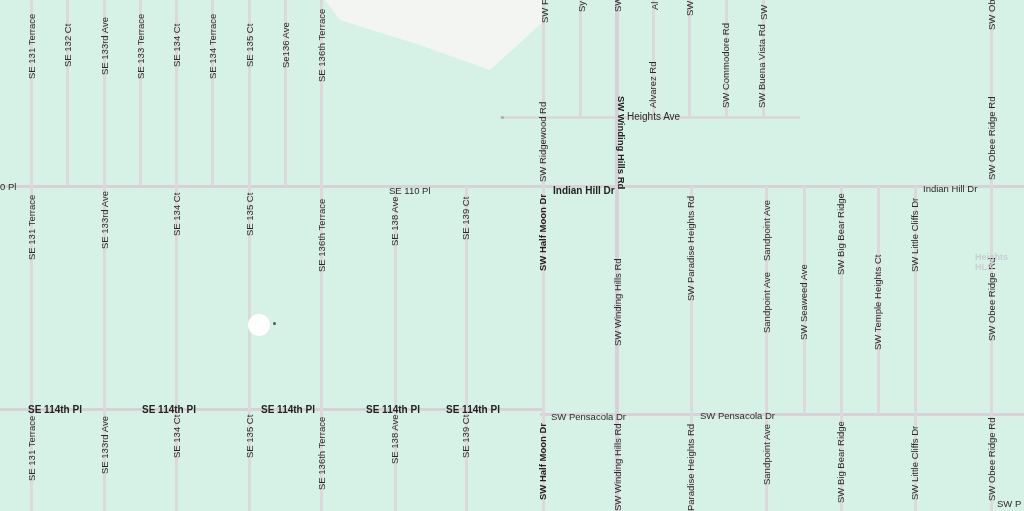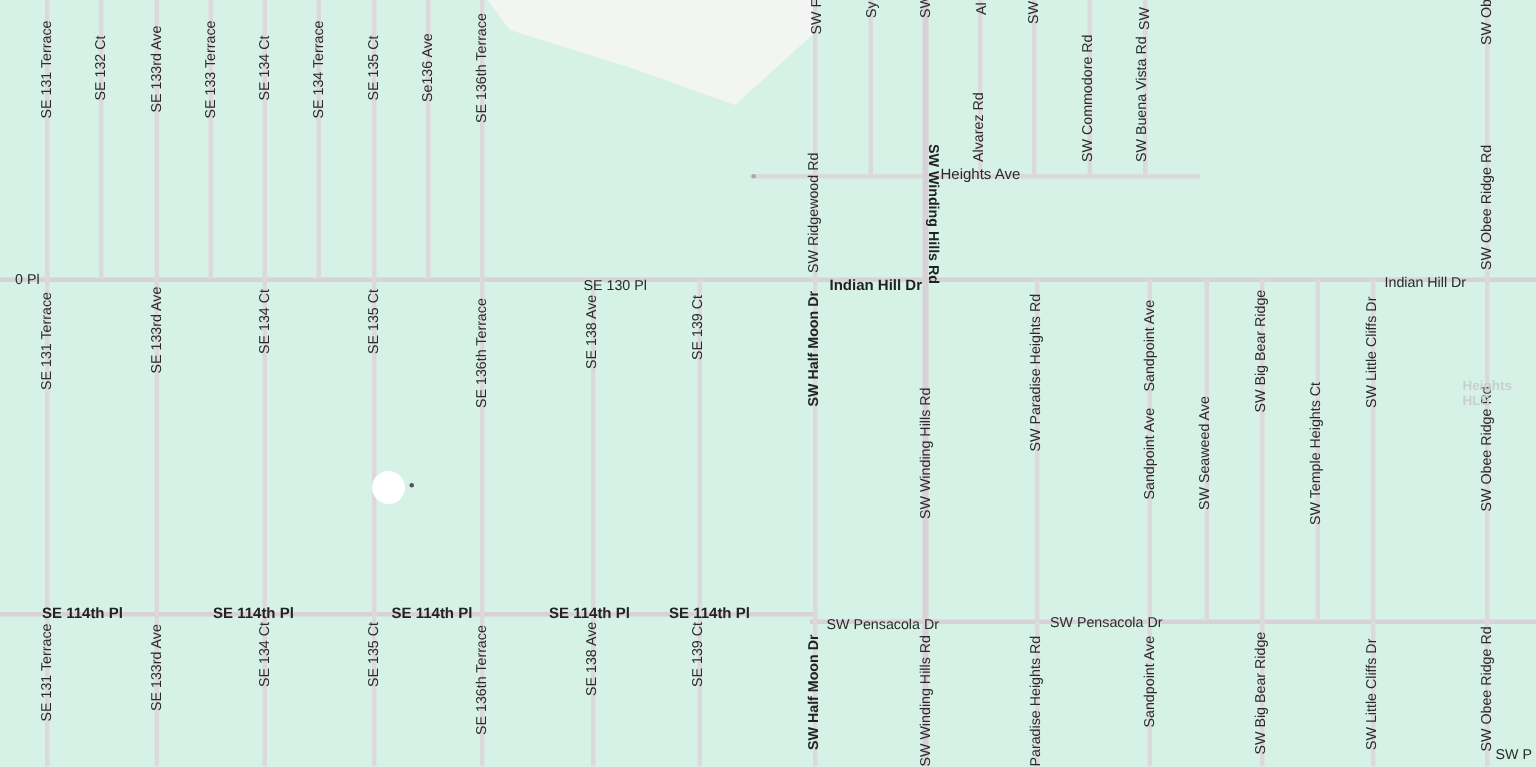--- a/index.html
+++ b/index.html
@@ -80,22 +80,22 @@
   <span class="vlbl" style="left:648px;top:108px;">Alvarez Rd</span>
   <span class="vlbl" style="left:721px;top:108px;">SW Commodore Rd</span>
   <span class="vlbl" style="left:757px;top:108px;">SW Buena Vista Rd</span>
   <span class="vlbl" style="left:759px;top:20px;">SW</span>
   <span class="vlbl" style="left:538px;top:182px;">SW Ridgewood Rd</span>
   <span class="vlbl flip b" style="left:626px;top:96px;">SW Winding Hills Rd</span>
   <span class="vlbl" style="left:987px;top:30px;">SW Ob</span>
   <span class="vlbl" style="left:987px;top:180px;">SW Obee Ridge Rd</span>
 
   <span class="lbl" style="left:627px;top:112px;font-size:10px;">Heights Ave</span>
-  <span class="lbl" style="left:10px;top:182px;">0 Pl</span>
-  <span class="lbl" style="left:389px;top:186px;">SE 130 Pl</span>
+  <span class="lbl" style="left:0;top:182px;">0 Pl</span>
+  <span class="lbl" style="left:389px;top:186px;">SE 110 Pl</span>
   <span class="lbl b" style="left:553px;top:186px;">Indian Hill Dr</span>
   <span class="lbl" style="left:923px;top:184px;">Indian Hill Dr</span>
 
   <span class="lbl b" style="left:28px;top:405px;">SE 114th Pl</span>
   <span class="lbl b" style="left:142px;top:405px;">SE 114th Pl</span>
   <span class="lbl b" style="left:261px;top:405px;">SE 114th Pl</span>
   <span class="lbl b" style="left:366px;top:405px;">SE 114th Pl</span>
   <span class="lbl b" style="left:446px;top:405px;">SE 114th Pl</span>
   <span class="lbl" style="left:551px;top:412px;">SW Pensacola Dr</span>
   <span class="lbl" style="left:700px;top:411px;">SW Pensacola Dr</span>

